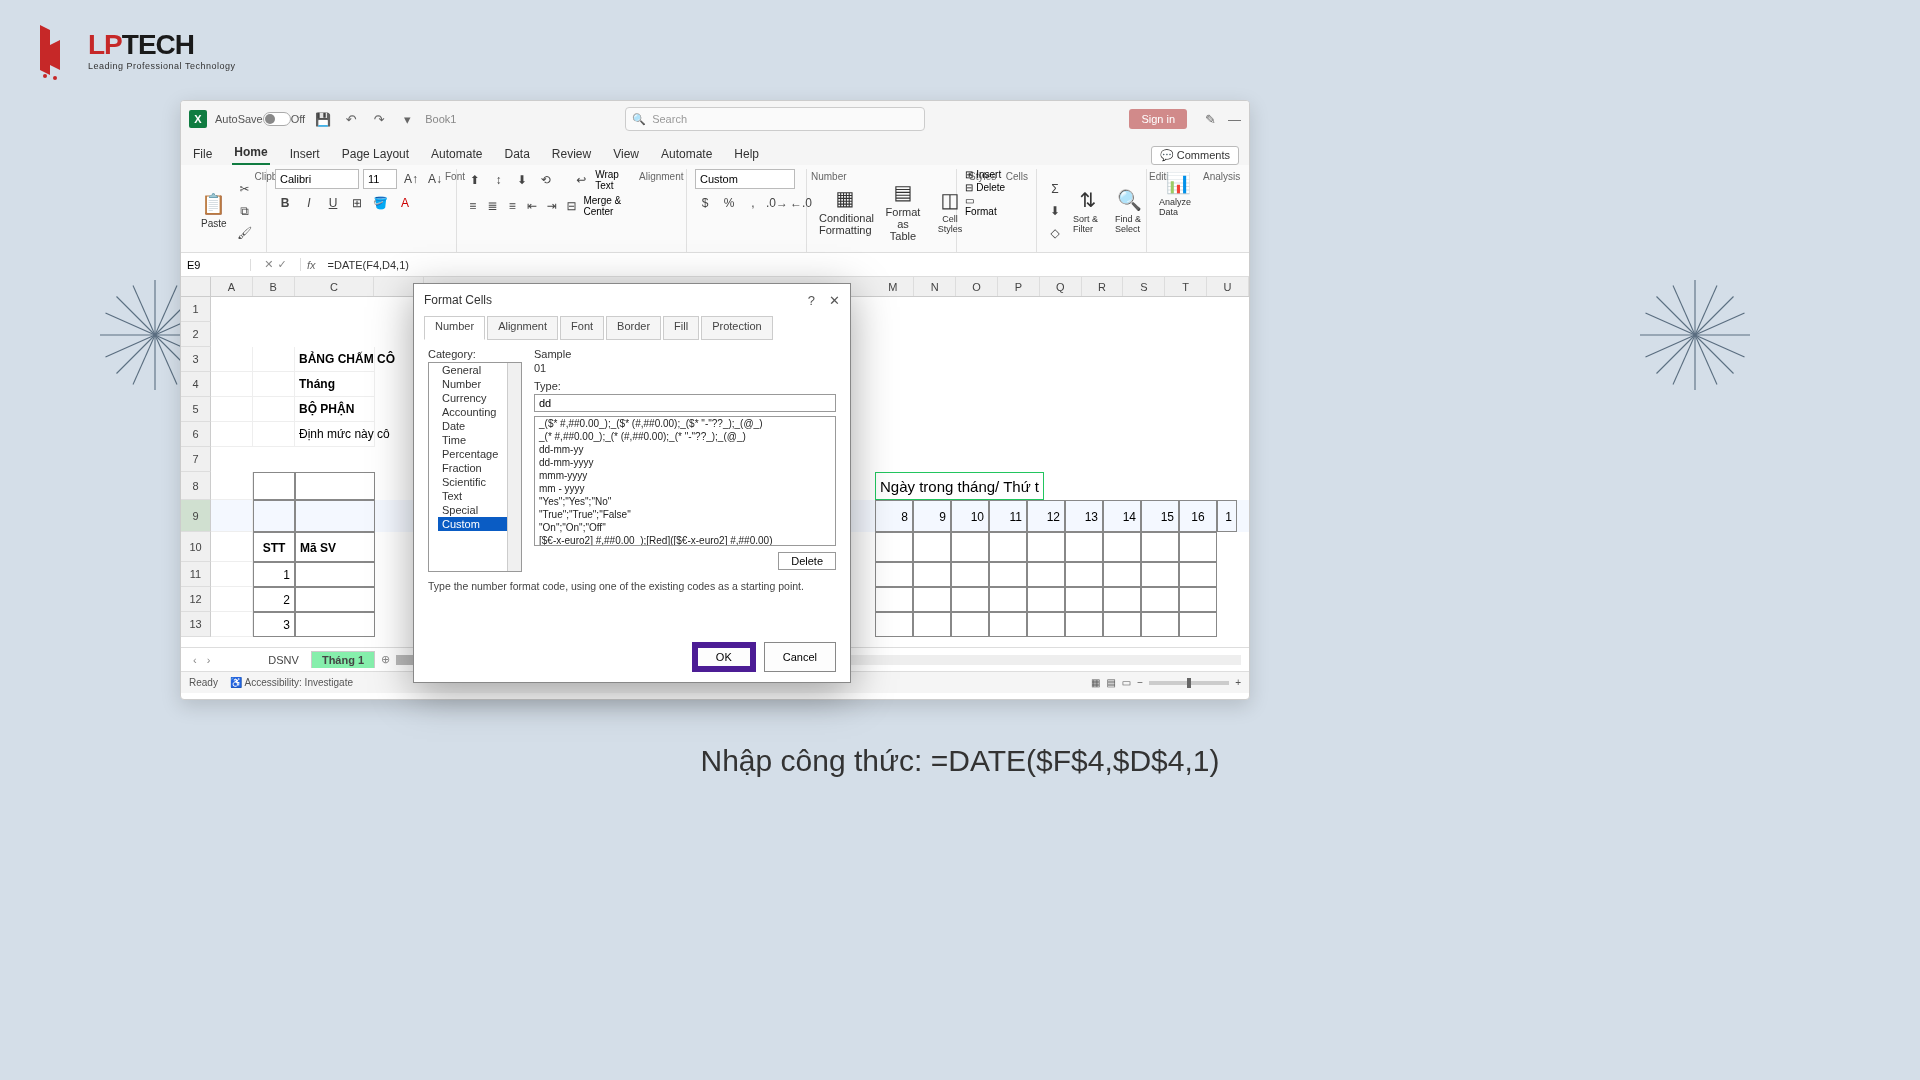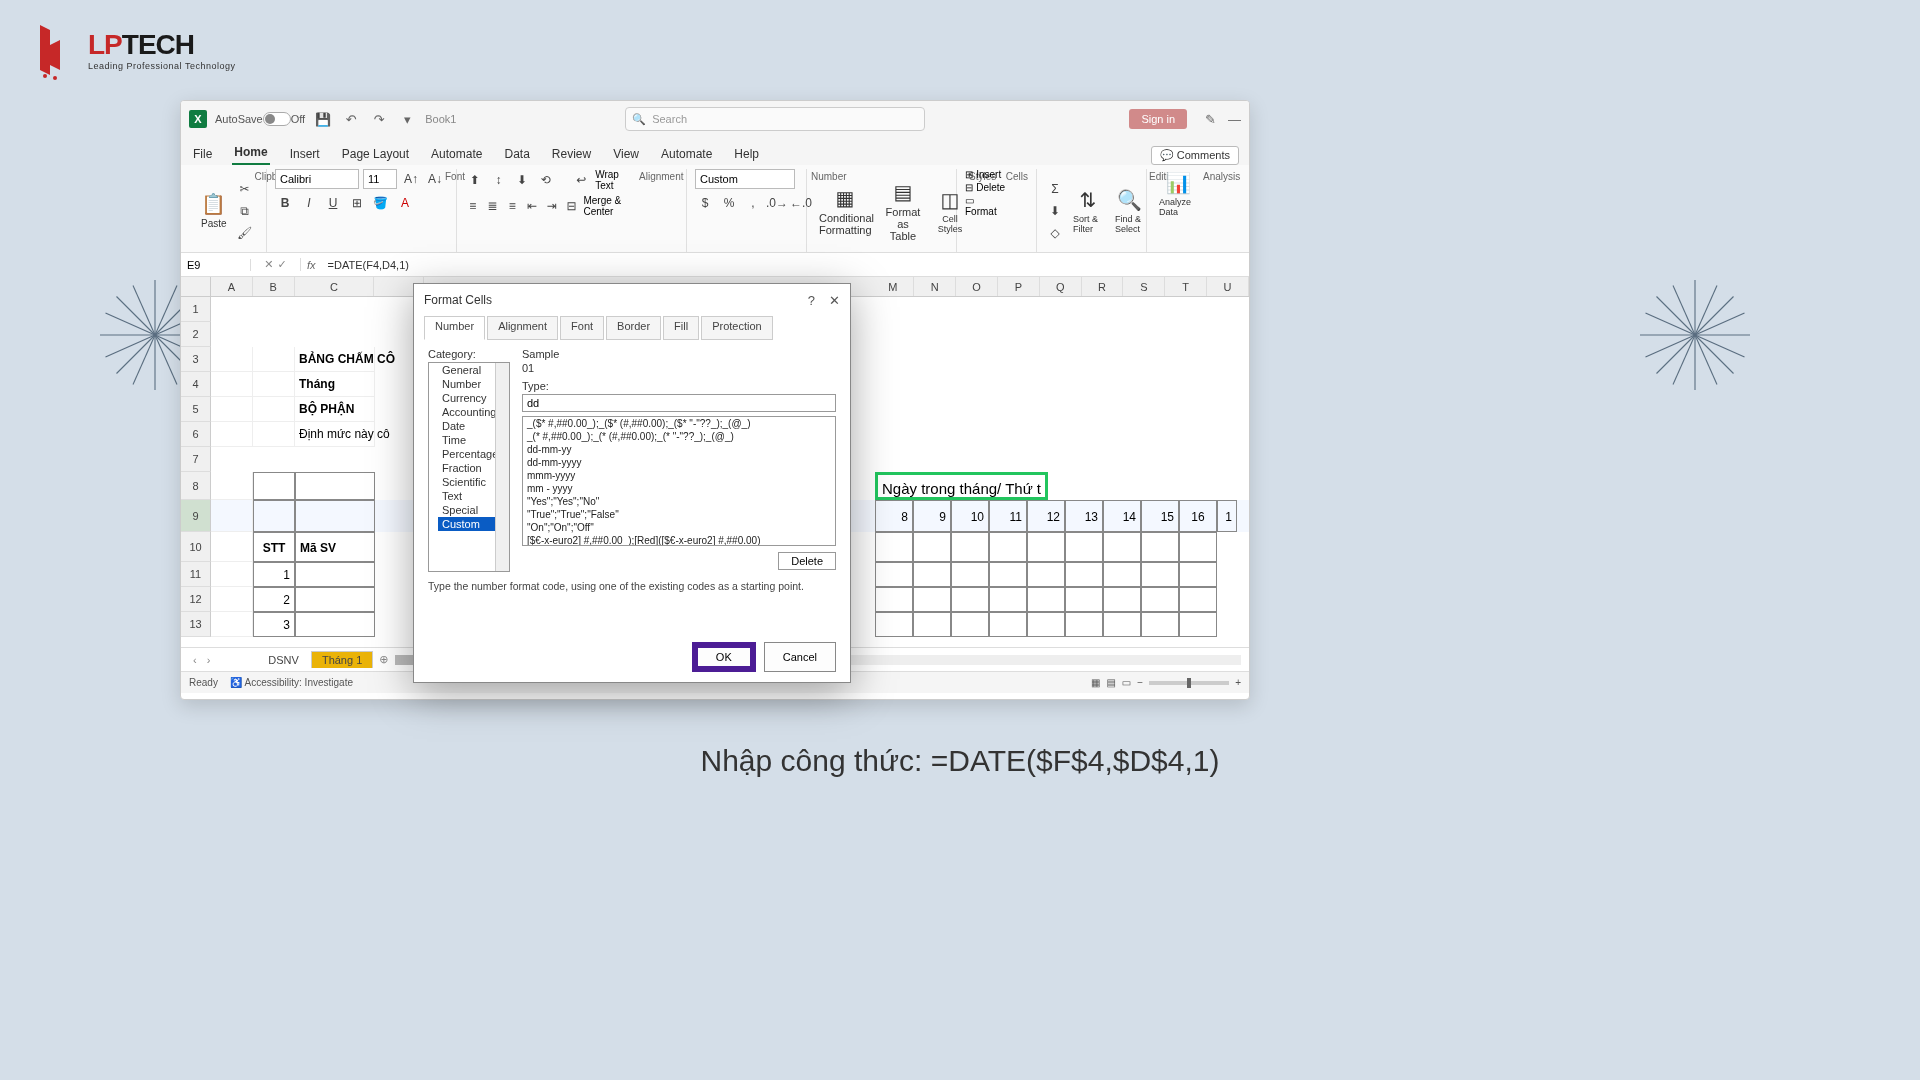--- a/index.html
+++ b/index.html
@@ -49,36 +49,36 @@
 .ch { width:42px; border-right:1px solid #ddd; text-align:center; line-height:20px; }
 .rows { }
 .row { display:flex; height:25px; }
 .rh { width:30px; background:#f0f0f0; border-right:1px solid #ccc; border-bottom:1px solid #ddd; font-size:11px; color:#444; text-align:center; line-height:25px; }
 .cell { width:42px; border-right:1px solid #eee; border-bottom:1px solid #eee; font-size:12px; padding:0 4px; line-height:25px; overflow:hidden; white-space:nowrap; }
 .cell.wide { width:80px; }
 .cell.bordered { border:1px solid #888; }
 .sheet-tabs { height:24px; border-top:1px solid #ddd; display:flex; align-items:center; font-size:11px; padding:0 8px; gap:2px; }
 .nav-arrow { padding:0 4px; color:#888; }
 .stab { padding:2px 10px; color:#444; }
-.stab.active { background:#eab308; border:1px solid #ccc; border-bottom:none; font-weight:400; }
+.stab.active { background:#86efac; border:1px solid #ccc; border-bottom:none; font-weight:700; }
 .hscroll-track { flex:1; height:10px; background:#eee; position:relative; margin-left:500px; }
 .hscroll-thumb { position:absolute; left:0; width:60px; height:10px; background:#bbb; }
 .status-bar { height:22px; background:#f5f5f5; border-top:1px solid #ddd; display:flex; align-items:center; font-size:10px; color:#555; padding:0 8px; gap:12px; }
 .zoom-ctrls { margin-left:auto; display:flex; align-items:center; gap:6px; }
 .zoom-track { width:80px; height:4px; background:#ccc; position:relative; }
 .zoom-thumb { position:absolute; left:38px; top:-3px; width:4px; height:10px; background:#666; }
 
 .dialog { position:absolute; left:413px; top:283px; width:438px; height:400px; background:#fff; border:1px solid #888; box-shadow:0 10px 40px rgba(0,0,0,.35); }
 .dlg-title { height:32px; display:flex; align-items:center; padding:0 10px; font-size:12px; color:#333; }
 .dlg-close { margin-left:auto; display:flex; gap:14px; color:#555; font-size:13px; }
 .dlg-tabs { height:24px; display:flex; padding:0 10px; gap:2px; font-size:11px; }
 .dlg-tab { padding:3px 10px; border:1px solid #ccc; background:#f5f5f5; color:#444; }
 .dlg-tab.active { background:#fff; border-bottom:1px solid #fff; }
 .dlg-body { padding:8px 14px; display:flex; gap:12px; font-size:11px; color:#333; }
-.cat-col { width:82px; }
+.cat-col { width:94px; }
 .cat-label { margin-bottom:2px; }
 .cat-list { border:1px solid #999; height:210px; overflow:hidden; font-size:11px; position:relative;padding-left:9px; }
 .cat-list .item { padding:0 4px; line-height:14px; }
 .cat-list .item.sel { background:#0a5cc4; color:#fff; }
 .cat-scroll { position:absolute; right:0; top:0; width:14px; height:100%; background:#f0f0f0; border-left:1px solid #ccc; }
 .sample-col { flex:1; }
 .sample-box { margin-top:2px; margin-bottom:6px; }
 .type-input { width:100%; border:1px solid #999; padding:2px 4px; font-size:11px; margin-top:2px; }
 .type-list { border:1px solid #999; height:130px; margin-top:4px; overflow:hidden; font-size:10px; position:relative; color:#222; }
 .type-list .item { padding:0 4px; line-height:13px; white-space:nowrap; }
@@ -364,21 +364,21 @@
         </div>
       <div class="row">
           <div class="rh">7</div>
         </div>
       <div class="row" style="height:28px">
           <div class="rh" style="line-height:28px">8</div>
           <div class="cell"></div>
           <div class="cell bordered"></div>
           <div class="cell wide bordered"></div>
           <div style="width:500px"></div>
-          <div style="font-size:15px;white-space:nowrap;line-height:28px;border:3px solid #22c55e;padding:0 4px">Ngày trong tháng/ Thứ t</div>
+          <div style="font-size:15px;white-space:nowrap;line-height:28px;border:1px solid #22c55e;padding:0 4px">Ngày trong tháng/ Thứ t</div>
         </div>
       <div class="row" style="height:32px;background:#f4f8ff">
           <div class="rh" style="background:#d0e0d0;line-height:32px">9</div>
           <div class="cell" style="height:32px"></div>
           <div class="cell bordered" style="height:32px"></div>
           <div class="cell wide bordered" style="height:32px"></div>
           <div style="width:500px"></div>
         <div class="cell bordered" style="width:38px;text-align:right;height:32px;line-height:32px">8</div>
         <div class="cell bordered" style="width:38px;text-align:right;height:32px;line-height:32px">9</div>
         <div class="cell bordered" style="width:38px;text-align:right;height:32px;line-height:32px">10</div>

